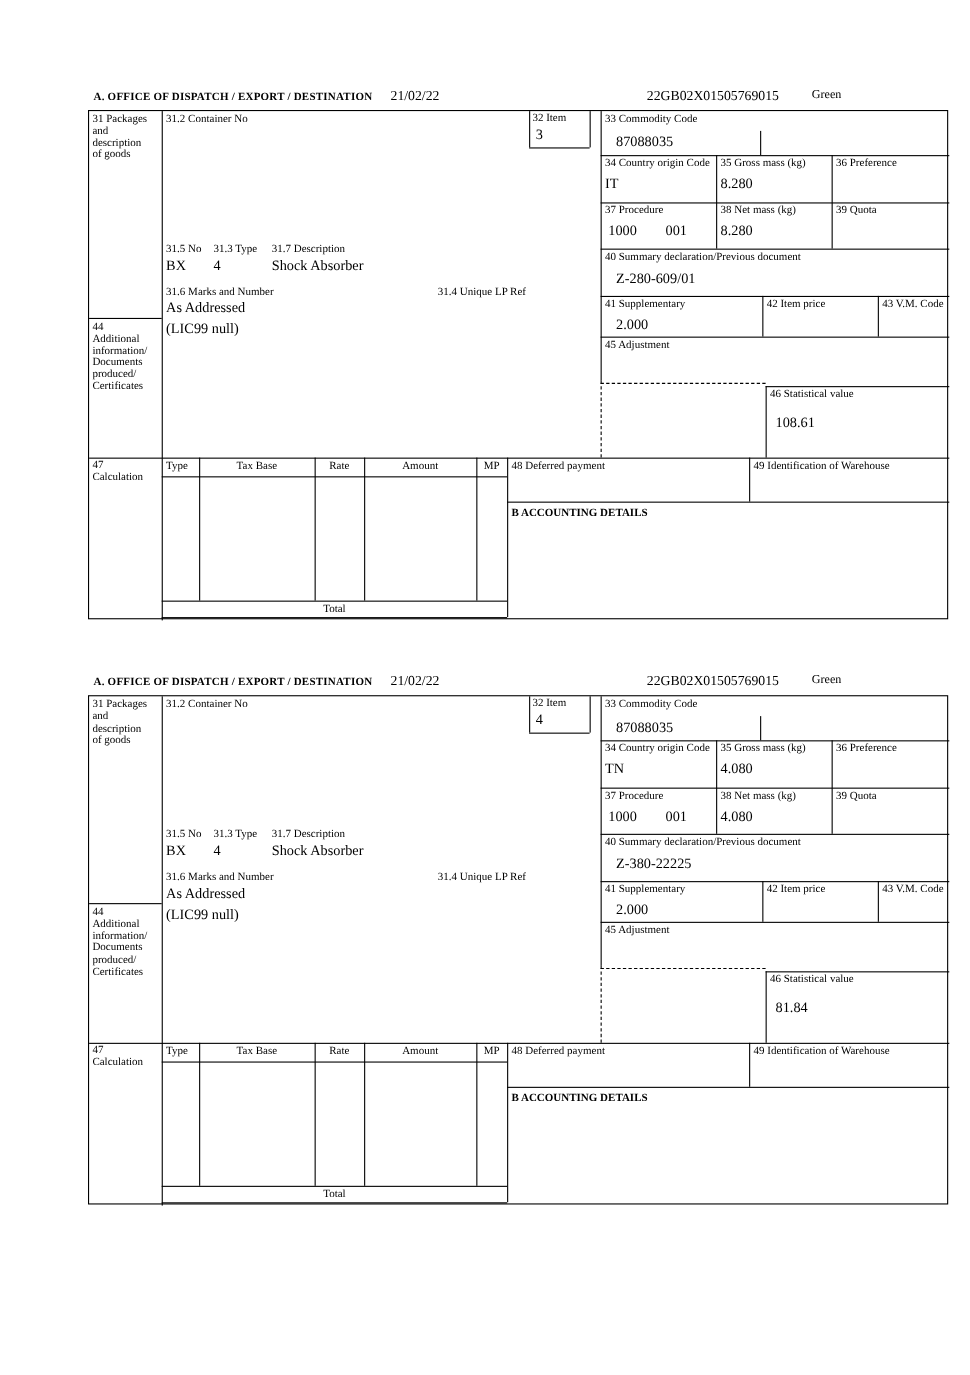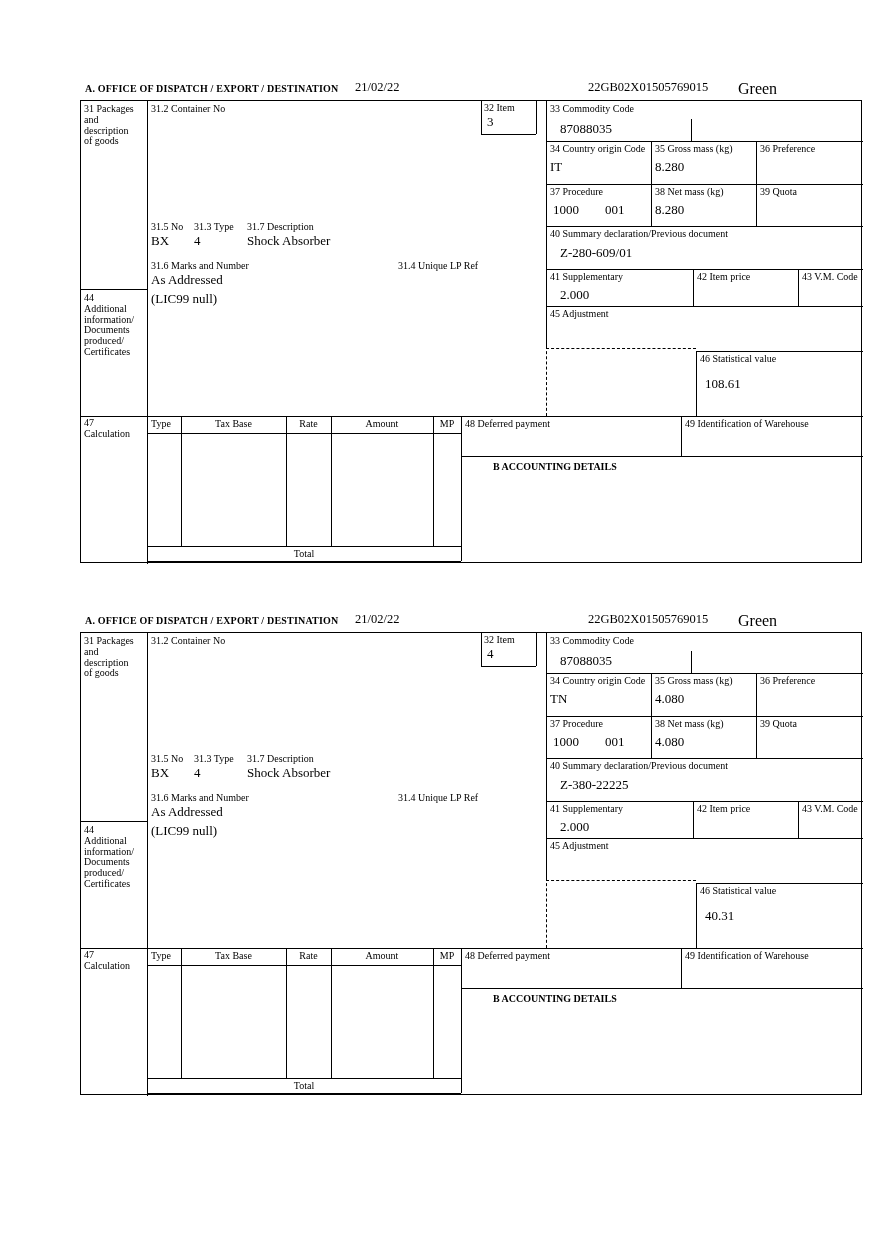--- a/index.html
+++ b/index.html
@@ -6,28 +6,28 @@
   html,body { background:#ffffff; }
   body {
     width:882px; height:1250px; position:relative; overflow:hidden;
     font-family:"Liberation Serif", serif; color:#000;
   }
   .section { position:absolute; left:80px; width:782px; height:492px; }
   .hdr span { position:absolute; white-space:nowrap; }
   .office  { left:5px;  top:5px; font-size:10px; font-weight:bold; letter-spacing:.2px; }
   .date    { left:275px; top:2px; font-size:12.5px; }
   .mrn     { left:508px; top:2px; font-size:12.5px; }
-  .routing { left:658px; top:2px; font-size:16px; }
+  .routing { left:658px; top:2px; font-size:11px; }
   .form { position:absolute; left:0; top:22px; width:782px; height:463px; border:1px solid #000; }
   .abs  { position:absolute; white-space:nowrap; }
   .label { font-size:10px; line-height:1.08; }
   .value { font-size:13px; }
   .pre   { white-space:pre-line; }
   .center{ text-align:center; }
-  .bold  { font-weight:bold;margin-left:28px; }
+  .bold  { font-weight:bold; }
   .hl { position:absolute; height:0; border-top:1px solid #000; }
   .vl { position:absolute; width:0;  border-left:1px solid #000; }
   .hl.dash { border-top-style:dashed; }
   .vl.dash { border-left-style:dashed; }
 </style>
 </head>
 <body>
 
 <div id="sections">
   <div class="section" style="top: 78px;">
@@ -232,21 +232,21 @@
       <div class="hl" style="left:465px;top:205px;width:317px"></div>
 
       <div class="abs value" style="left:70px;top:190px">(LIC99 null)</div>
 
       <div class="abs label" style="left:469px;top:208px">45 Adjustment</div>
       <div class="hl dash" style="left:465px;top:247px;width:150px"></div>
 
       <div class="hl" style="left:615px;top:250px;width:167px"></div>
       <div class="vl" style="left:615px;top:250px;height:65px"></div>
       <div class="abs label" style="left:619px;top:253px">46 Statistical value</div>
-      <div class="abs value" style="left:624px;top:275px">40.31</div>
+      <div class="abs value" style="left:624px;top:275px">81.84</div>
 
       <div class="hl" style="left:0;top:315px;width:782px"></div>
 
       <div class="vl" style="left:100px;top:315px;height:130px"></div>
       <div class="vl" style="left:205px;top:315px;height:130px"></div>
       <div class="vl" style="left:250px;top:315px;height:130px"></div>
       <div class="vl" style="left:352px;top:315px;height:130px"></div>
       <div class="vl" style="left:380px;top:315px;height:145px"></div>
       <div class="hl" style="left:66px;top:332px;width:314px"></div>
       <div class="abs label" style="left:70px;top:318px">Type</div>

